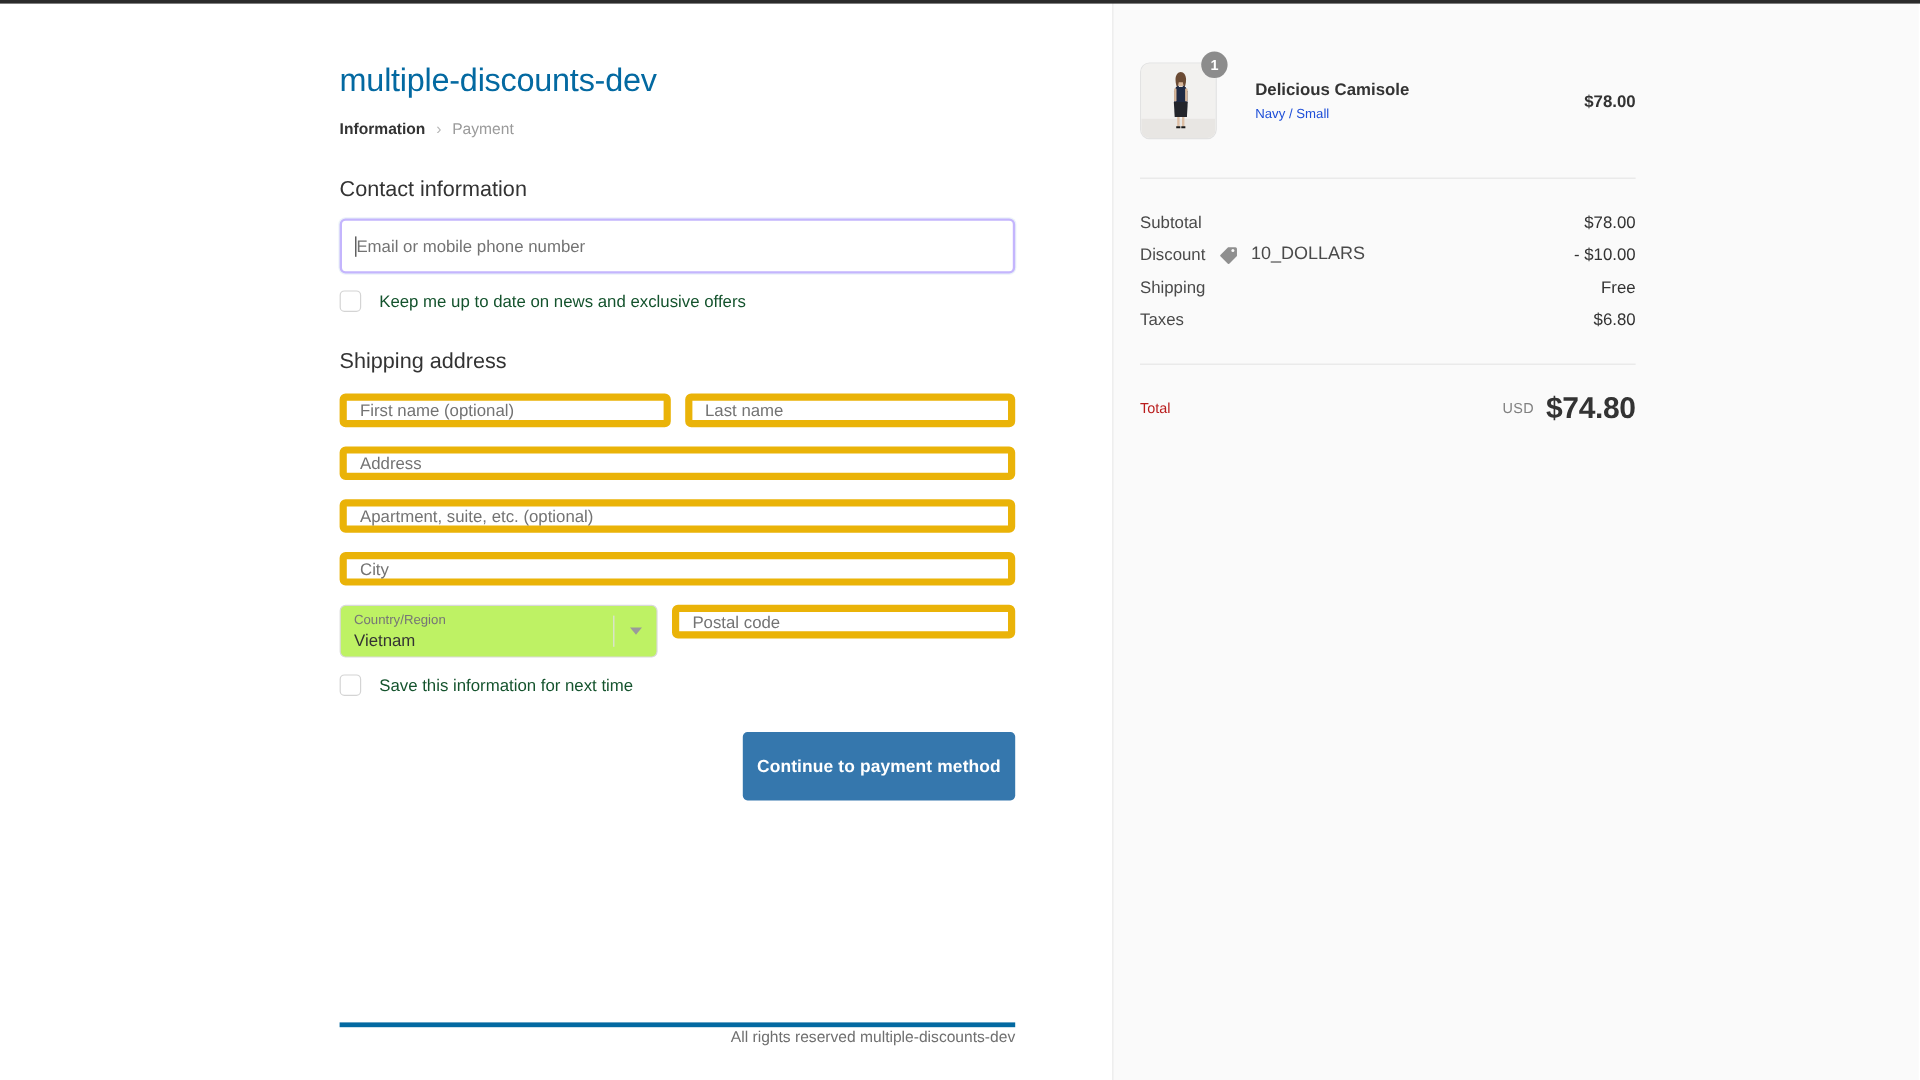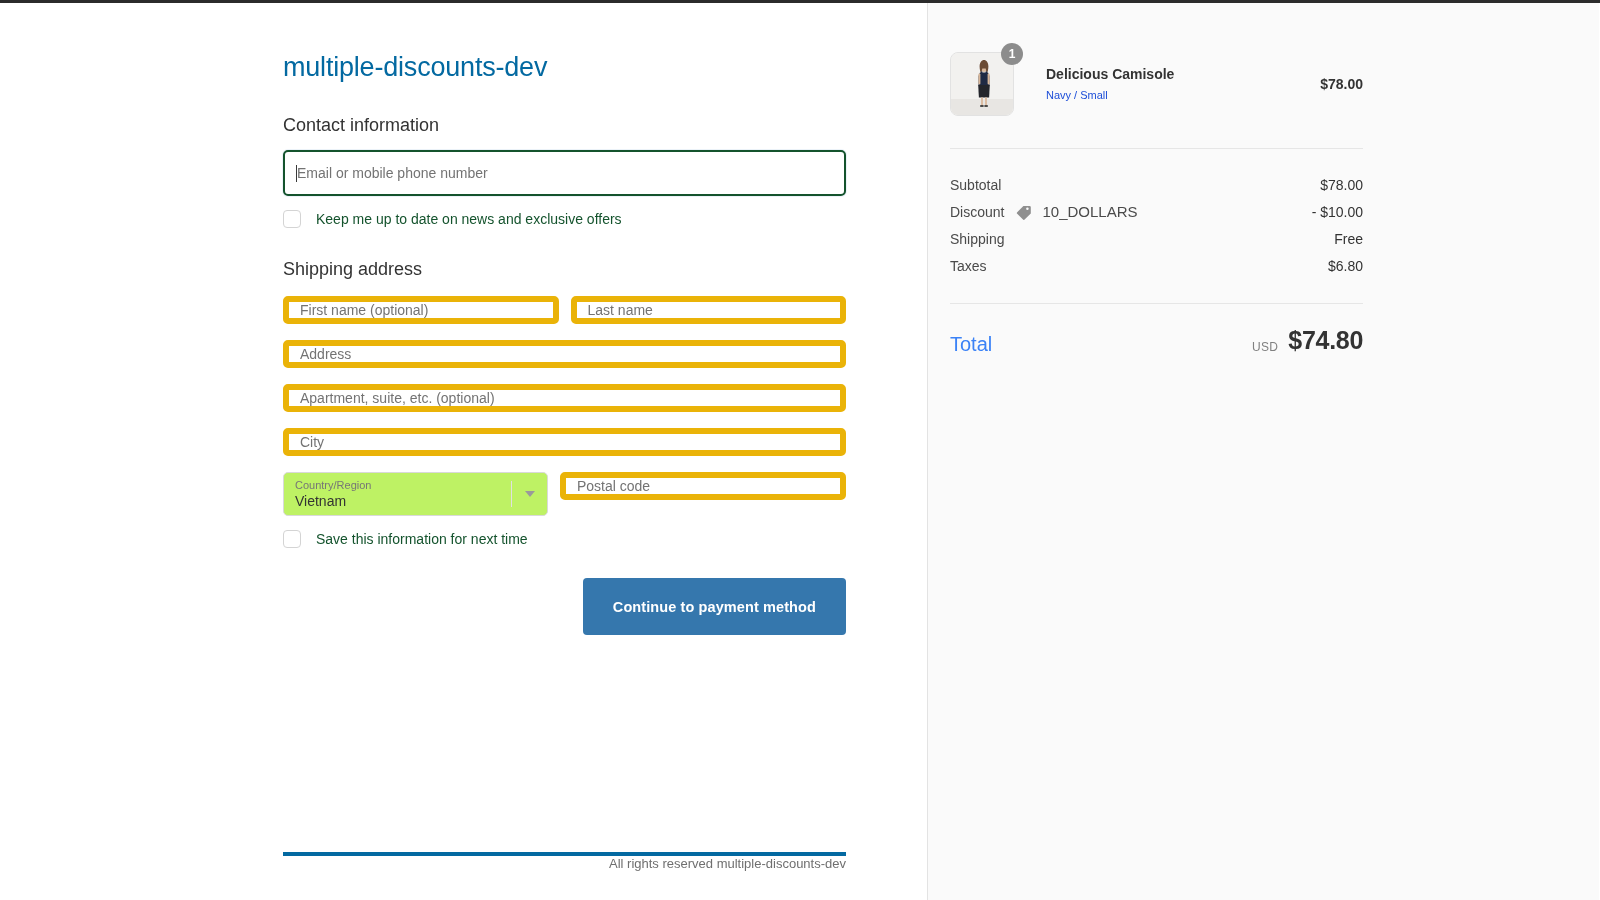--- a/index.html
+++ b/index.html
@@ -88,21 +88,21 @@
     align-items: center;
     padding: 0 11px;
     position: relative;
   }
   .field .ph {
     font-size: 14px;
     color: #737373;
     line-height: 18px;
   }
   .field.focused {
-    border: 2px solid #14532d;
+    border: 2px solid #c4b5fd;
     box-shadow: 0 0 0 1px rgba(59,124,184,0.10);
     height: 46px;
     margin-top: 14px;
   }
   .caret {
     display: inline-block;
     width: 1px;
     height: 17px;
     background: #3a3a3a;
     margin-right: 0px;
@@ -186,21 +186,21 @@
     display: flex;
     justify-content: flex-end;
   }
   .primary-btn {
     background: #3577ad;
     color: #ffffff;
     font-size: 14.5px;
     font-weight: 700;
     border: none;
     border-radius: 4px;
-    padding: 0 30px;
+    padding: 0 12px;
     height: 57px;
     display: flex;
     align-items: center;
     justify-content: center;
     cursor: pointer;
     letter-spacing: 0.1px;
   }
 
   .footer {
     position: absolute;
@@ -321,25 +321,25 @@
   }
   .tag-icon { margin-left: 12px; display: inline-flex; align-items: center; }
 
   .grand-total {
     padding-top: 22px;
     display: flex;
     align-items: baseline;
     justify-content: space-between;
   }
   .gt-label {
-    font-size: 20px;
-    color: #3b82f6;
+    font-size: 12px;
+    color: #b91c1c;
     line-height: 20px;
   }
-  .gt-right { display: flex; align-items: flex-end; }
+  .gt-right { display: flex; align-items: center; }
   .gt-currency {
     font-size: 12px;
     color: #808080;
     margin-right: 10px;
     letter-spacing: 0.3px;
   }
   .gt-amount {
     font-size: 25px;
     font-weight: 700;
     color: #333333;
@@ -353,20 +353,25 @@
 <div id="page">
 
   <div class="top-strip"></div>
 
   <div class="left-pane">
 
     <div class="form-wrap">
 
       <div class="shop-title">multiple-discounts-dev</div>
 
+      <div class="breadcrumb">
+        <span class="bc-current">Information</span>
+        <span class="bc-sep">›</span>
+        <span class="bc-next">Payment</span>
+      </div>
 
       <div class="section-title">Contact information</div>
 
       <div class="field focused">
         <span class="caret"></span>
         <span class="ph">Email or mobile phone number</span>
       </div>
 
       <div class="checkbox-row">
         <span class="cbox"></span>

